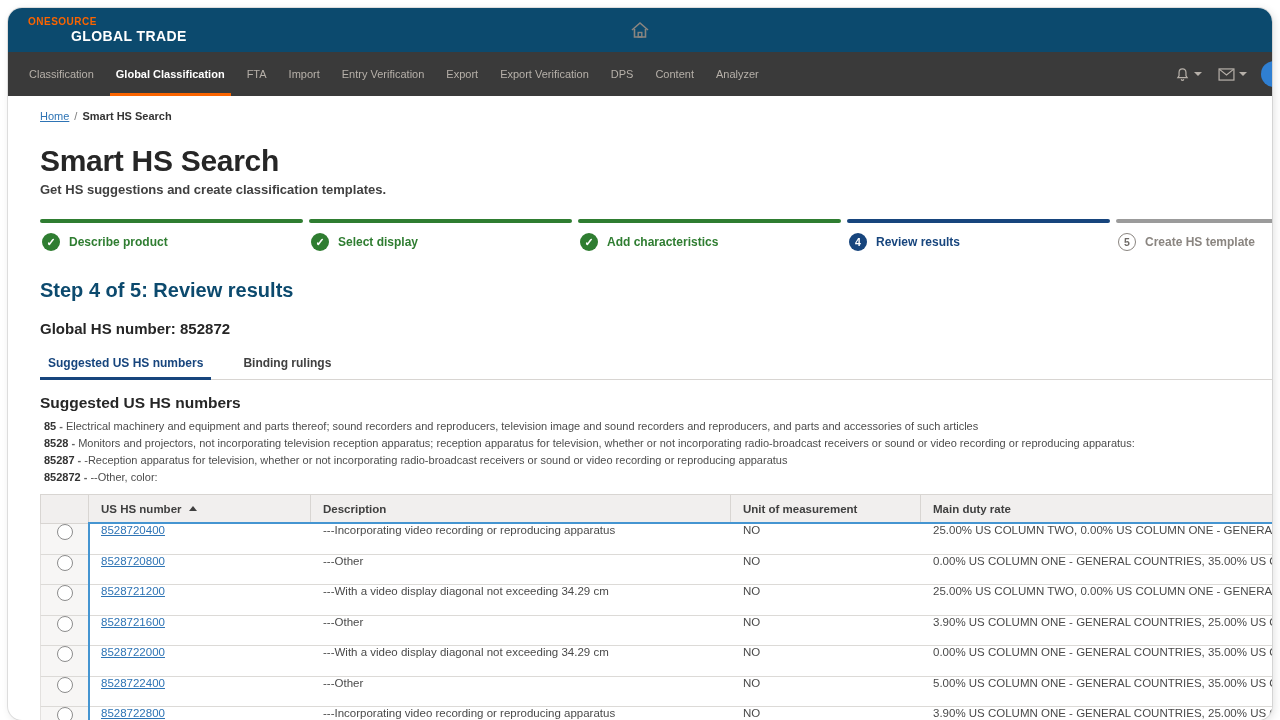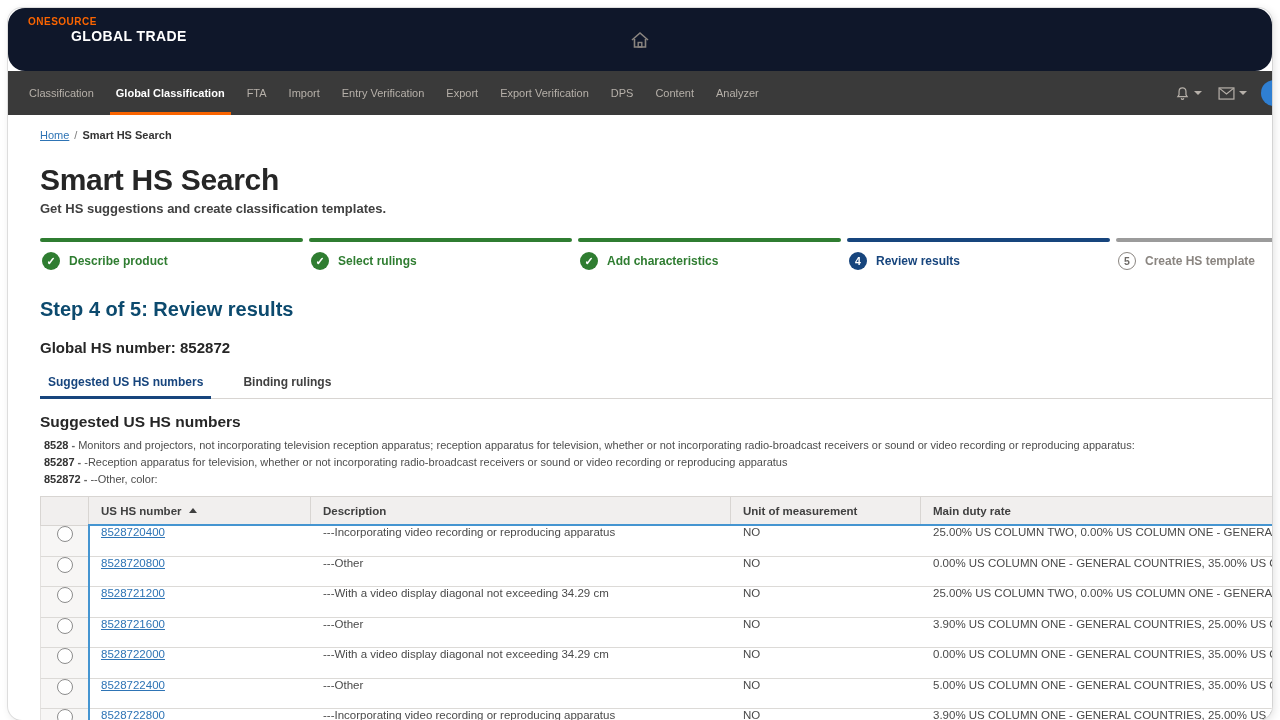--- a/index.html
+++ b/index.html
@@ -4,21 +4,21 @@
 <style>
   * { box-sizing: border-box; margin: 0; padding: 0; }
   html,body { width:1280px; height:720px; background:#ffffff; font-family:"Liberation Sans", sans-serif; }
   .window {
     position:absolute; left:8px; top:8px; width:1264px; height:712px;
     border-radius:14px; overflow:hidden; background:#fff;
     box-shadow:0 0 0 1px rgba(0,0,0,0.10), 2px 2px 8px rgba(0,0,0,0.12);
   }
 
   
-  .topbar { height:63px; background:#0f172a; position:relative;border-radius:17px; }
+  .topbar { height:44px; background:#0c4a6e; position:relative; }
   .logo { position:absolute; left:20px; top:8px; line-height:1.15; }
   .logo-one { color:#fa6400; font-size:10px; font-weight:bold; letter-spacing:.5px; }
   .logo-gt  { color:#ffffff; font-size:14px; font-weight:bold; letter-spacing:.4px;margin-left:43px; }
   .home-btn { position:absolute; left:50%; top:50%; transform:translate(-50%,-50%); cursor:pointer; }
 
   
   .navbar { height:44px; background:#3a3a3a; display:flex; align-items:stretch; padding-left:10px; position:relative; }
   .nav-item { color:#b6b0a9; font-size:11px; padding:0 11px; display:flex; align-items:center; position:relative; cursor:pointer; white-space:nowrap; }
   .nav-item.active { color:#ffffff; font-weight:bold; }
   .nav-item.active::after { content:""; position:absolute; left:5px; right:5px; bottom:0; height:3px; background:#fa6400; }
@@ -155,21 +155,21 @@
       <div class="step-bar"></div>
       <div class="step-body">
         <span class="step-icon"></span>
         <span class="step-label">Describe product</span>
       </div>
     </div>
     <div class="step complete">
       <div class="step-bar"></div>
       <div class="step-body">
         <span class="step-icon"></span>
-        <span class="step-label">Select rulings</span>
+        <span class="step-label">Select display</span>
       </div>
     </div>
     <div class="step complete">
       <div class="step-bar"></div>
       <div class="step-body">
         <span class="step-icon"></span>
         <span class="step-label">Add characteristics</span>
       </div>
     </div>
     <div class="step current">
@@ -192,20 +192,23 @@
   <div class="global-hs">Global HS number: 852872</div>
 
   <div class="tabs-wrap">
     <div class="tab active">Suggested US HS numbers</div>
     <div class="tab">Binding rulings</div>
   </div>
 
   <div class="section-heading">Suggested US HS numbers</div>
 
   <div class="hierarchy">
+    <div class="h-line">
+      <span class="h-code">85</span><span class="h-dash">-</span><span>Electrical machinery and equipment and parts thereof; sound recorders and reproducers, television image and sound recorders and reproducers, and parts and accessories of such articles</span>
+    </div>
     <div class="h-line">
       <span class="h-code">8528</span><span class="h-dash">-</span><span>Monitors and projectors, not incorporating television reception apparatus; reception apparatus for television, whether or not incorporating radio-broadcast receivers or sound or video recording or reproducing apparatus:</span>
     </div>
     <div class="h-line">
       <span class="h-code">85287</span><span class="h-dash">-</span><span>-Reception apparatus for television, whether or not incorporating radio-broadcast receivers or sound or video recording or reproducing apparatus</span>
     </div>
     <div class="h-line">
       <span class="h-code">852872</span><span class="h-dash">-</span><span>--Other, color:</span>
     </div>
   </div>

